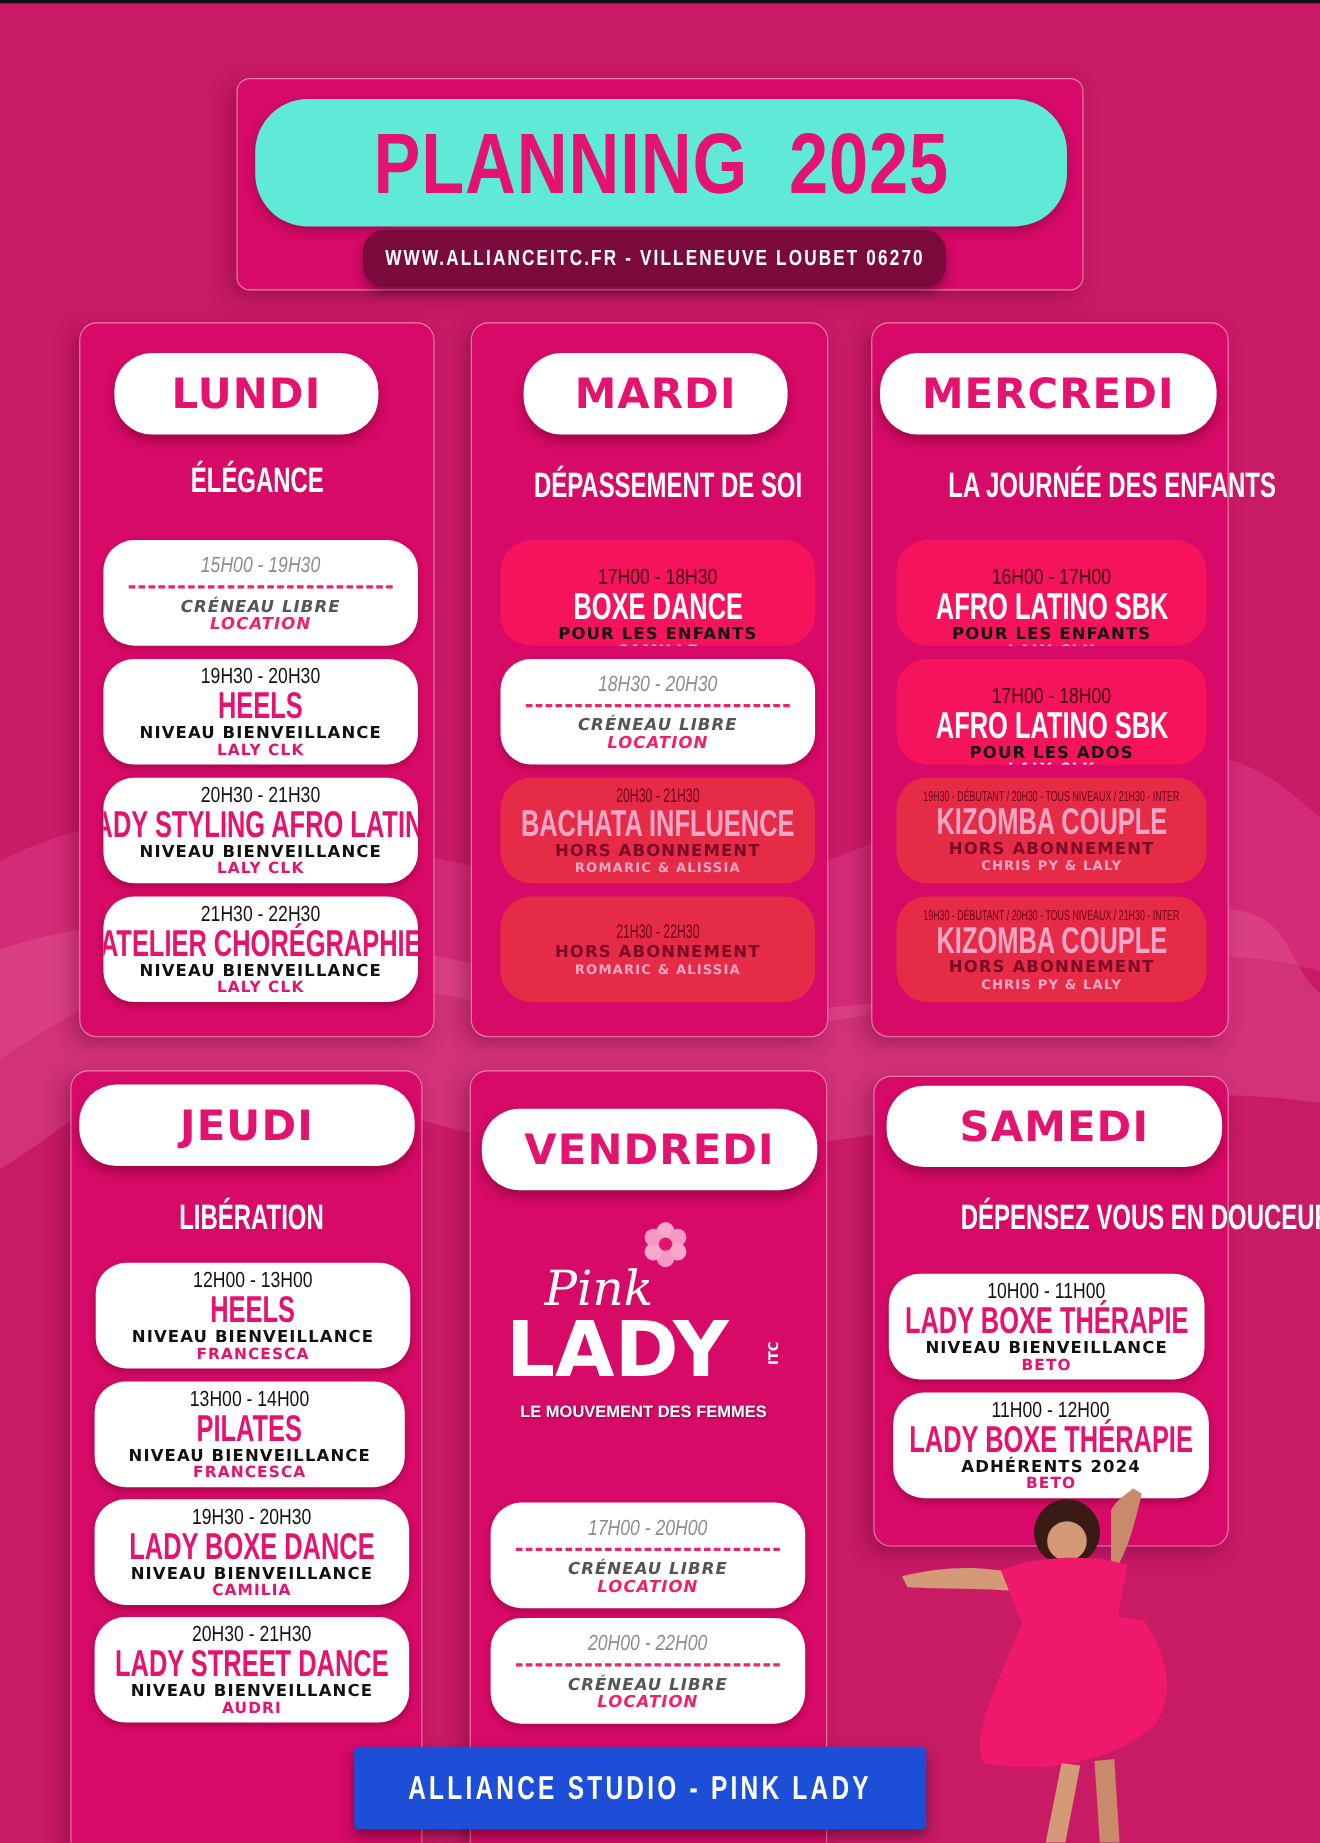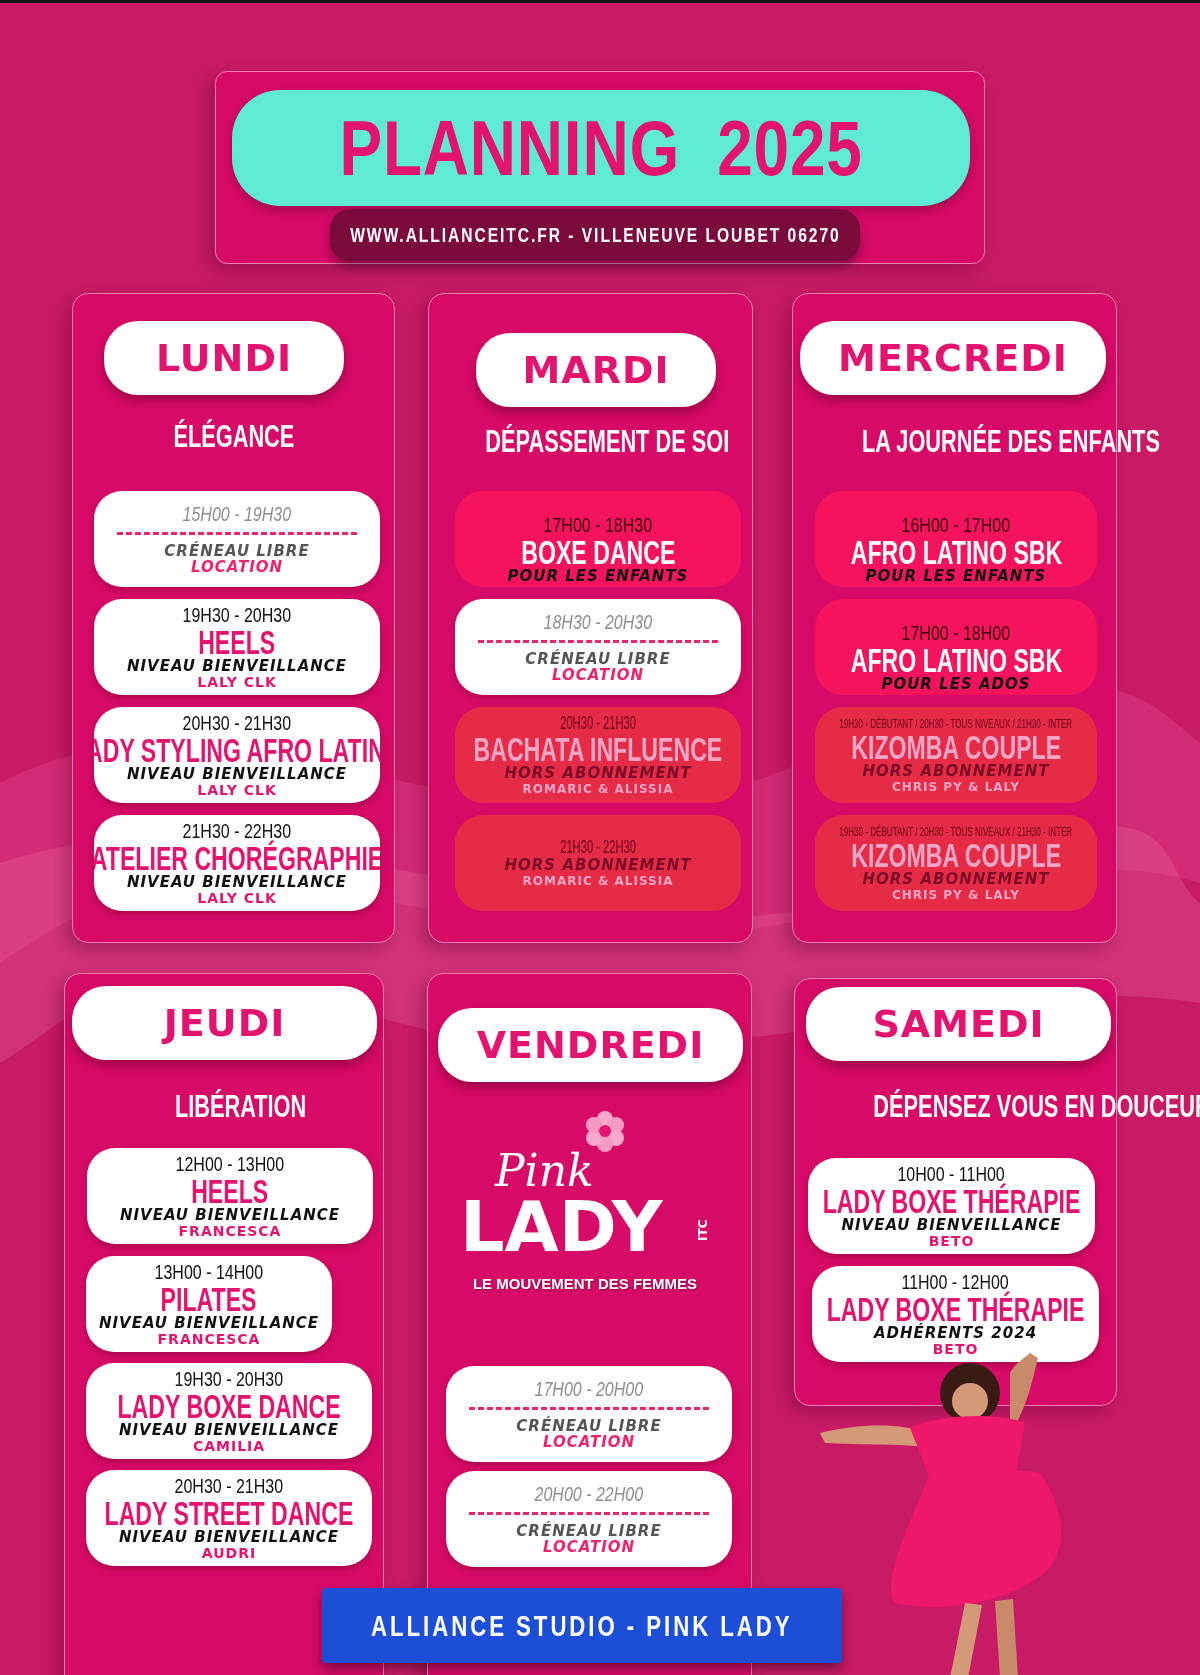--- a/index.html
+++ b/index.html
@@ -74,21 +74,21 @@
   .card.grey .c-time { color: #8d8d8d; }
   .card.hot .c-time { color: #3a0010; margin-top: 36px; }
   .card.faded .c-time { color: #6b0018; font-size: 13px; line-height: 15px; }
   .card.faded .c-time span { transform: scaleX(0.62); }
 
   .c-title { font-size: 34px; line-height: 32px; font-weight: 700; color: #e4136f; white-space: nowrap; }
   .c-title span { display: inline-block; transform: scaleX(0.68); }
   .card.hot .c-title { color: #fff; }
   .card.faded .c-title { color: #f3a6c6; }
 
-  .c-level { font-family: "DejaVu Sans", sans-serif; font-weight: 900; font-size: 15px; line-height: 16px; color: #111; letter-spacing: 1px; white-space: nowrap; font-style: italic; }
+  .c-level { font-family: "DejaVu Sans", sans-serif; font-weight: 900; font-size: 15px; line-height: 16px; color: #111; letter-spacing: 1px; white-space: nowrap; }
   .card.faded .c-level { color: #7a0a26; }
   .c-teacher { font-family: "DejaVu Sans", sans-serif; font-weight: 700; font-size: 14px; line-height: 16px; color: #e4136f; letter-spacing: 1px; white-space: nowrap; }
   .card.hot .c-teacher { color: #fff; }
   .card.faded .c-teacher { color: #f3a6c6; font-size: 12px; }
 
   .dash { width: 240px; height: 0; border-top: 3px dashed #f0226b; margin: 7px 0 8px; }
   .c-free { font-family: "DejaVu Sans", sans-serif; font-weight: 900; font-size: 15px; line-height: 16px; color: #555; letter-spacing: 1px; }
   .c-loc { font-family: "DejaVu Sans", sans-serif; font-weight: 700; font-size: 15px; line-height: 17px; color: #f0226b; letter-spacing: 1px; }
 
   
@@ -148,21 +148,21 @@
   <div class="c-teacher">LALY CLK</div>
 </div>
 <div class="card white" style="left:94px;top:812px;width:286px;height:96px;">
   <div class="c-time"><span>21H30 - 22H30</span></div>
   <div class="c-title"><span>ATELIER CHORÉGRAPHIE</span></div>
   <div class="c-level">NIVEAU BIENVEILLANCE</div>
   <div class="c-teacher">LALY CLK</div>
 </div>
 
 <div class="panel" style="left:428px;top:290px;width:325px;height:650px;"></div>
-<div class="day-pill" style="left:476px;top:318px;width:240px;height:74px;margin-top:12px;">MARDI</div>
+<div class="day-pill" style="left:476px;top:318px;width:240px;height:74px;">MARDI</div>
 <div class="theme" style="left:428px;top:420px;width:325px;"><span>DÉPASSEMENT DE SOI</span></div>
 
 <div class="card hot" style="left:455px;top:488px;width:286px;height:96px;">
   <div class="c-time"><span>17H00 - 18H30</span></div>
   <div class="c-title"><span>BOXE DANCE</span></div>
   <div class="c-level">POUR LES ENFANTS</div>
   <div class="c-teacher">CAMILLE</div>
 </div>
 <div class="card grey" style="left:455px;top:596px;width:286px;height:96px;">
   <div class="c-time"><span>18H30 - 20H30</span></div>
@@ -206,29 +206,29 @@
 </div>
 <div class="card faded" style="left:815px;top:812px;width:282px;height:96px;">
   <div class="c-time"><span>19H30 - DÉBUTANT / 20H30 - TOUS NIVEAUX / 21H30 - INTER</span></div>
   <div class="c-title"><span>KIZOMBA COUPLE</span></div>
   <div class="c-level">HORS ABONNEMENT</div>
   <div class="c-teacher">CHRIS PY &amp; LALY</div>
 </div>
 
 <div class="panel" style="left:64px;top:970px;width:320px;height:720px;"></div>
 <div class="day-pill" style="left:72px;top:983px;width:305px;height:74px;">JEUDI</div>
-<div class="theme" style="left:76px;top:1085px;width:320px;padding-left:10px;"><span>LIBÉRATION</span></div>
+<div class="theme" style="left:64px;top:1085px;width:320px;padding-left:10px;"><span>LIBÉRATION</span></div>
 
 <div class="card white" style="left:87px;top:1145px;width:286px;height:96px;">
   <div class="c-time"><span>12H00 - 13H00</span></div>
   <div class="c-title"><span>HEELS</span></div>
   <div class="c-level">NIVEAU BIENVEILLANCE</div>
   <div class="c-teacher">FRANCESCA</div>
 </div>
-<div class="card white" style="left:86px;top:1253px;width:246px;height:96px;">
+<div class="card white" style="left:86px;top:1253px;width:282px;height:96px;">
   <div class="c-time"><span>13H00 - 14H00</span></div>
   <div class="c-title"><span>PILATES</span></div>
   <div class="c-level">NIVEAU BIENVEILLANCE</div>
   <div class="c-teacher">FRANCESCA</div>
 </div>
 <div class="card white" style="left:86px;top:1360px;width:286px;height:96px;">
   <div class="c-time"><span>19H30 - 20H30</span></div>
   <div class="c-title"><span>LADY BOXE DANCE</span></div>
   <div class="c-level">NIVEAU BIENVEILLANCE</div>
   <div class="c-teacher">CAMILIA</div>

